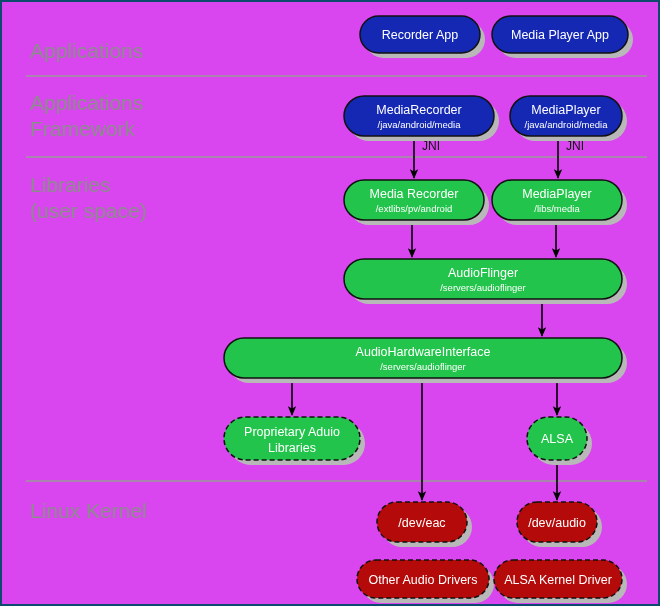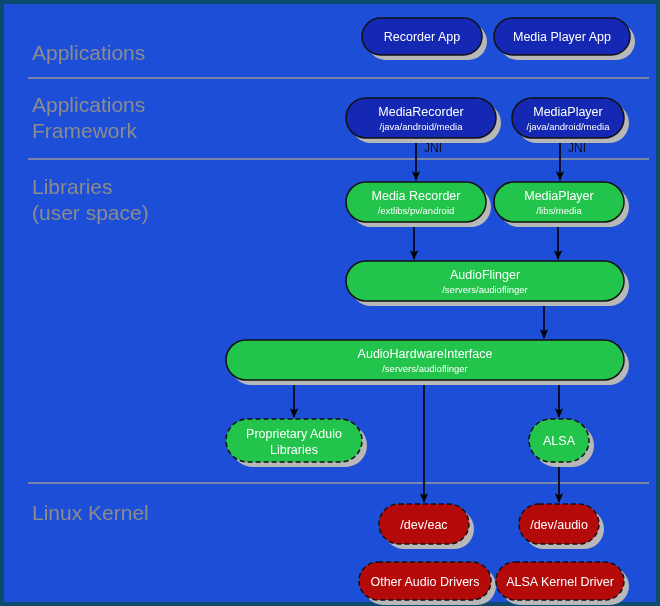--- a/index.html
+++ b/index.html
@@ -3,22 +3,22 @@
 <meta charset="utf-8">
 <style>
   html,body{margin:0;padding:0;background:#ffffff;}
   body{
     width:660px;height:606px;overflow:hidden;
     font-family:"Liberation Sans","DejaVu Sans",sans-serif;
   }
   #diagram-frame{
     position:relative;width:660px;height:606px;
     box-sizing:border-box;
-    border:4px solid #0c4a6e;
-    background:#1d4ed8;
+    border:2px solid #0c4a6e;
+    background:#d946ef;
   }
   svg#diagram{display:block;width:660px;height:606px;}
 
   .layer-label{
     fill:#8c8c8c;
     font-family:"Liberation Sans","DejaVu Sans",sans-serif;
     font-size:21px;
     font-weight:400;
   }
   .divider{stroke:#9a9a9a;stroke-width:1.4;}

